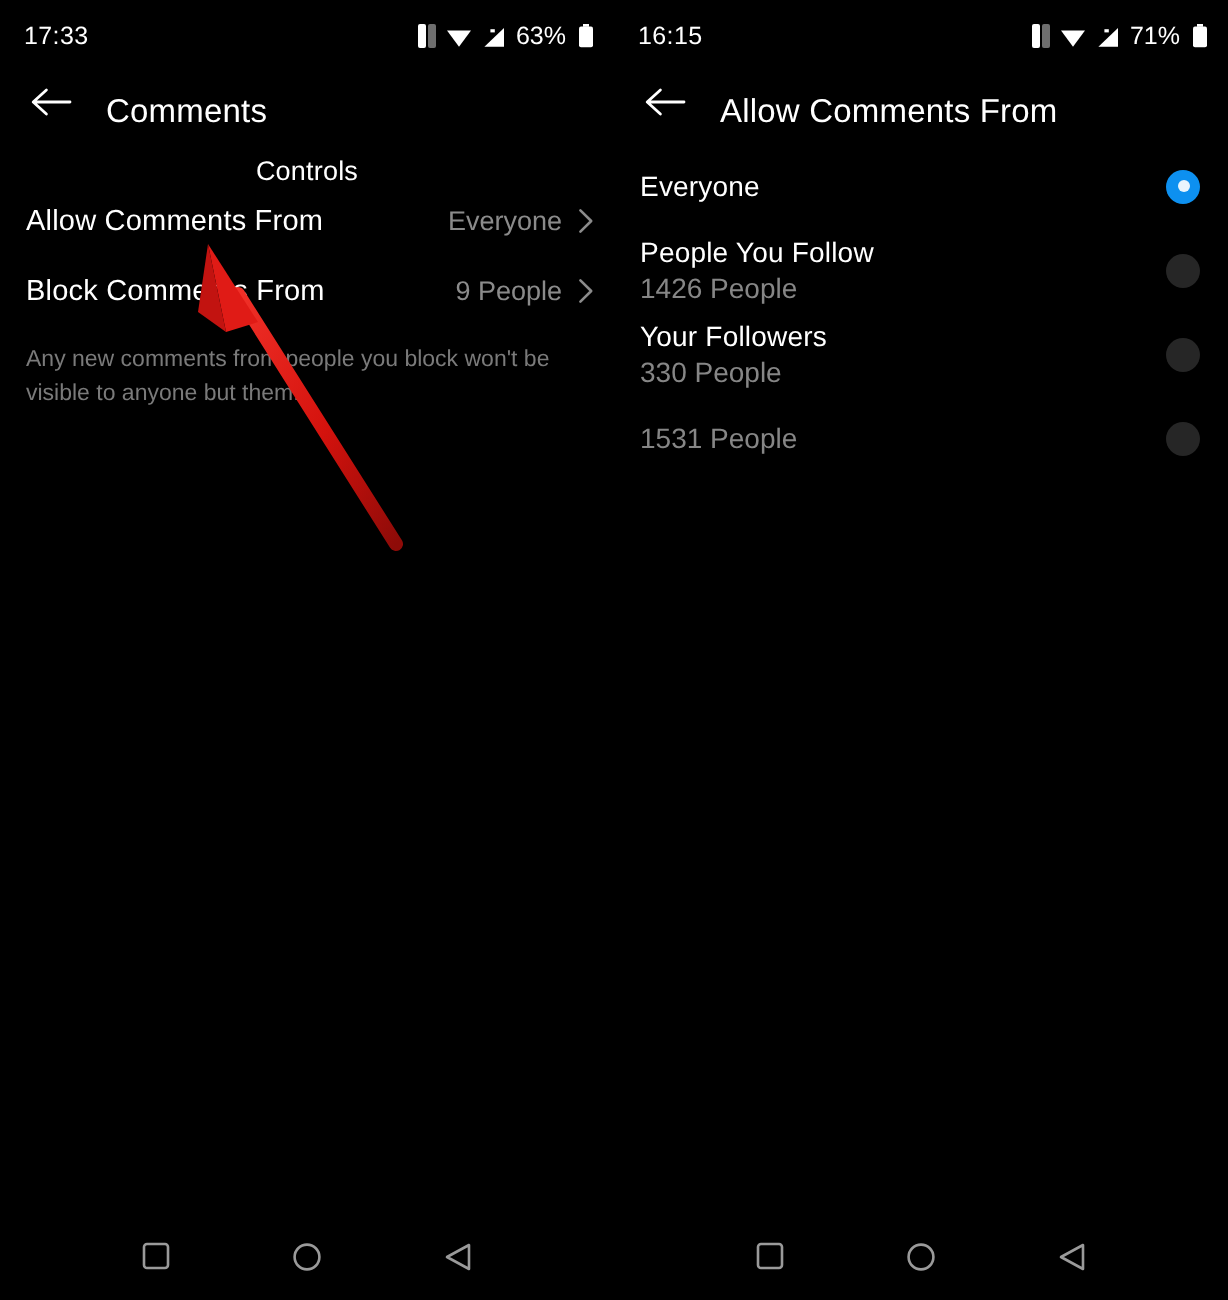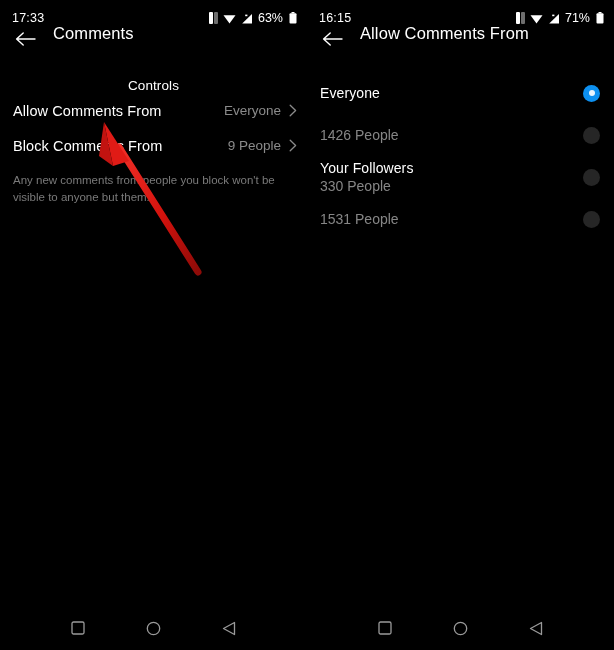--- a/index.html
+++ b/index.html
@@ -53,21 +53,21 @@
     color: #ffffff;
     font-size: 12.5px;
     line-height: 1;
     margin-right: 1px;
   }
 
   
   .appbar {
     height: 42px;
     display: flex;
-    align-items: flex-start;
+    align-items: flex-end;
     padding-left: 10px;
   }
   .back-btn {
     width: 30px;
     height: 30px;
     display: flex;
     align-items: center;
     justify-content: center;
     flex: none;
   }
@@ -334,20 +334,21 @@
 
       <div class="option-row">
         <div class="option-texts">
           <span class="option-title">Everyone</span>
         </div>
         <span class="radio selected"></span>
       </div>
 
       <div class="option-row">
         <div class="option-texts">
+          <span class="option-title">People You Follow</span>
           <span class="option-sub">1426 People</span>
         </div>
         <span class="radio"></span>
       </div>
 
       <div class="option-row">
         <div class="option-texts">
           <span class="option-title">Your Followers</span>
           <span class="option-sub">330 People</span>
         </div>

